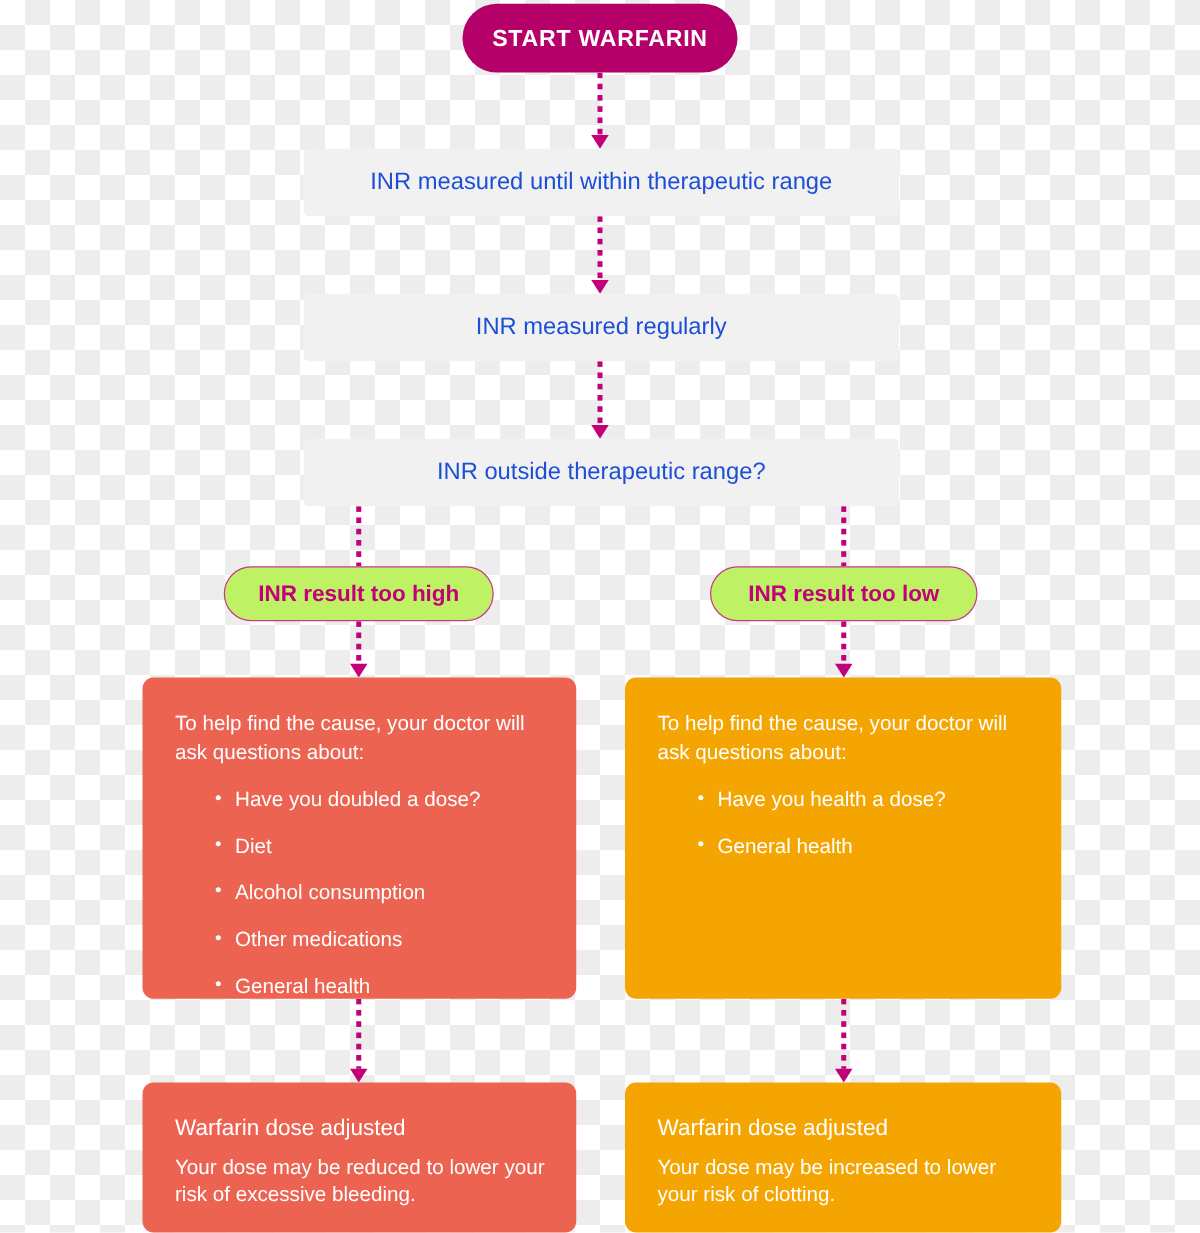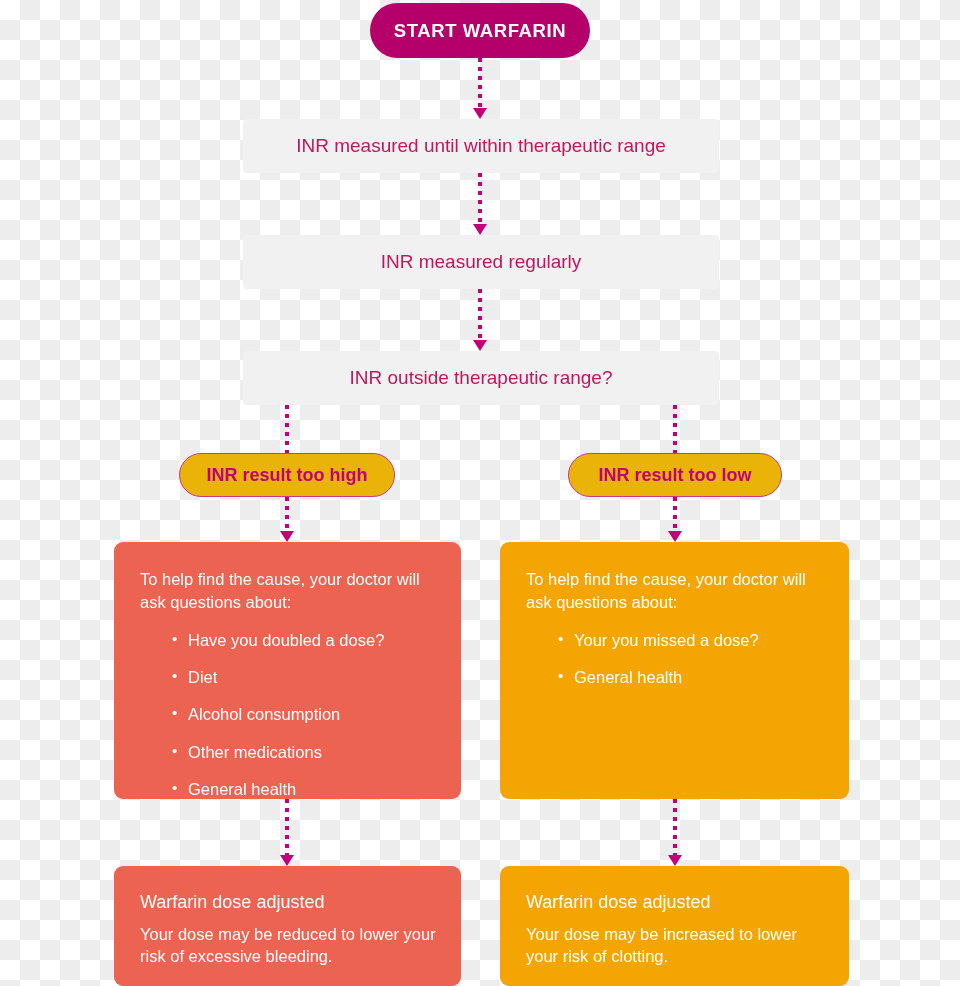--- a/index.html
+++ b/index.html
@@ -52,33 +52,33 @@
     width: 476px;
     height: 54px;
     background: #f1f1f1;
     border-radius: 4px;
     display: flex;
     align-items: center;
     justify-content: center;
     box-sizing: border-box;
   }
   .gray-box .label {
-    color: #be185d;
+    color: #1d4ed8;
     font-size: 19px;
     font-weight: normal;
   }
   #gray-1 { top: 119px; }
   #gray-2 { top: 235px; }
   #gray-3 { top: 351px; }
 
   
   .outline-pill {
     position: absolute;
     height: 44px;
-    background: #eab308;
+    background: #bef264;
     border: 1.6px solid #c9398a;
     border-radius: 22px;
     display: flex;
     align-items: center;
     justify-content: center;
     box-sizing: border-box;
   }
   .outline-pill .label {
     color: #c2007a;
     font-size: 18px;
@@ -267,21 +267,21 @@
       <li>Diet</li>
       <li>Alcohol consumption</li>
       <li>Other medications</li>
       <li>General health</li>
     </ul>
   </div>
 
   <div class="card orange" id="card-low-info">
     <p class="intro">To help find the cause, your doctor will ask questions about:</p>
     <ul>
-      <li>Your you missed a dose?</li>
+      <li>Have you health a dose?</li>
       <li>General health</li>
     </ul>
   </div>
 
   <div class="connector" id="conn-8">
     <div class="stem"></div>
     <div class="head"></div>
   </div>
   <div class="connector" id="conn-9">
     <div class="stem"></div>

